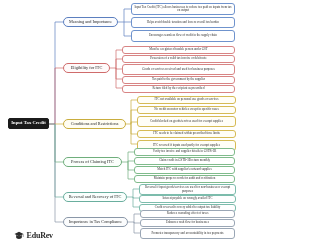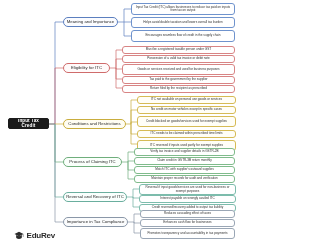--- a/index.html
+++ b/index.html
@@ -3,21 +3,21 @@
 <meta charset="utf-8">
 <style>
   html,body{margin:0;padding:0;}
   body{
     width:241px;height:250px;
     background:#ffffff;
     font-family:"Liberation Sans", sans-serif;
     overflow:hidden;
     position:relative;
   }
-  #map{position:absolute;inset:0;}
+  #map{position:absolute;inset:0;font-family:Liberation Serif, serif;}
   svg.links{position:absolute;left:0;top:0;width:241px;height:250px;pointer-events:none;}
 
   .node{
     position:absolute;
     box-sizing:border-box;
     background:#ffffff;
     border:0.7px solid #888;
     border-radius:5px;
     display:flex;align-items:center;justify-content:center;
     text-align:center;

